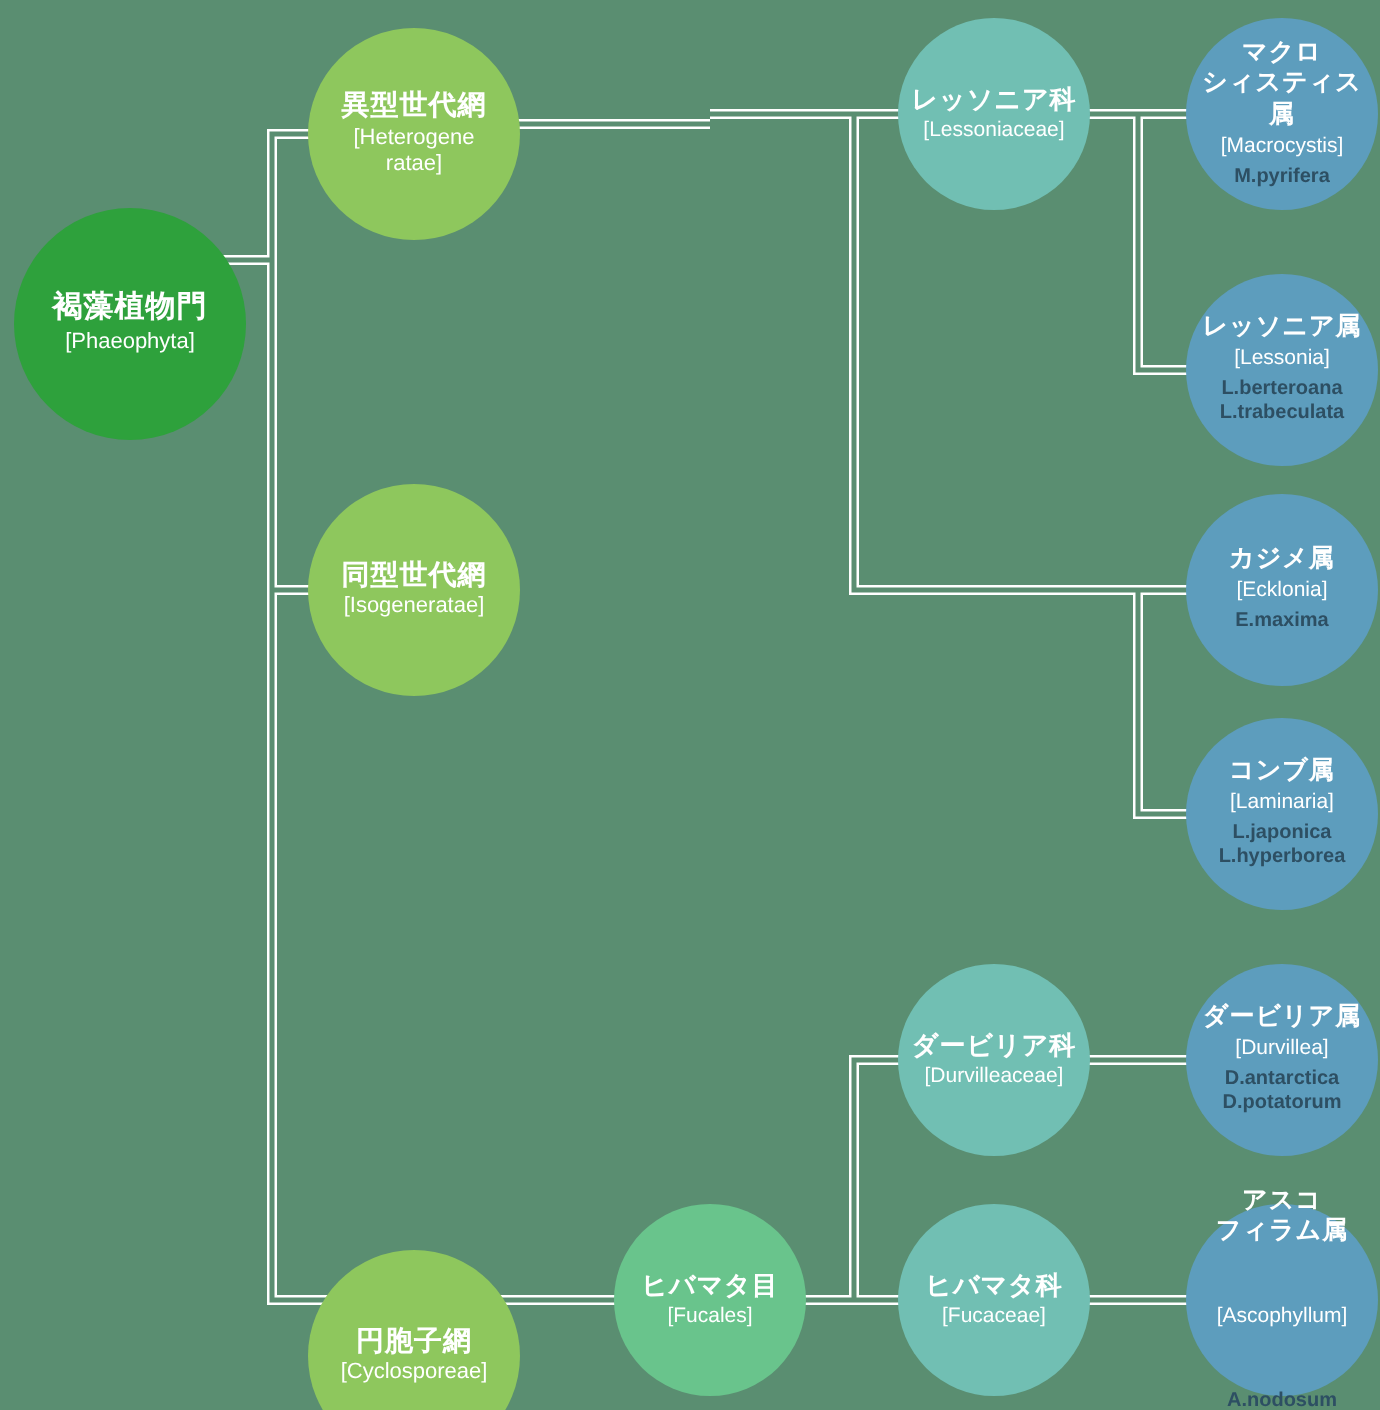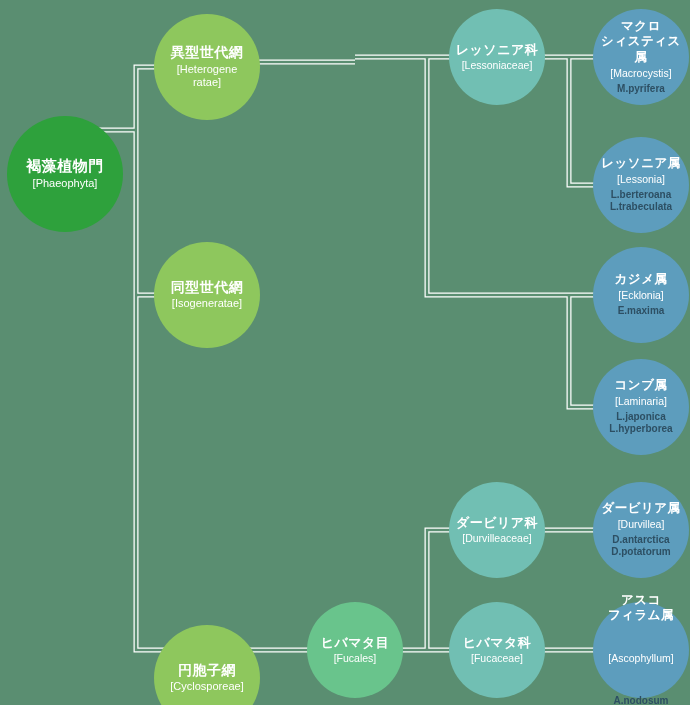--- a/index.html
+++ b/index.html
@@ -25,21 +25,21 @@
   .tier-genus {width:96px;height:96px;background:#5d9dbd;}
 
   .tier-phylum .jp{font-size:15px}   .tier-phylum .latin{font-size:11px}
   .tier-class  .jp{font-size:14px}   .tier-class  .latin{font-size:11px}
   .tier-order  .jp{font-size:13px}   .tier-order  .latin{font-size:10.5px}
   .tier-family .jp{font-size:13px}   .tier-family .latin{font-size:10.5px}
   .tier-genus  .jp{font-size:12.5px} .tier-genus  .latin{font-size:10.5px}
   .species{font-size:10px}
 
   
-  .p0 {left:7px;  top:116px;}
+  .p0 {left:7px;  top:104px;}
   .p1 {left:154px;top:14px;}
   .p2 {left:154px;top:242px;}
   .p3 {left:154px;top:625px;}
   .p4 {left:307px;top:9px;}
   .p5 {left:307px;top:602px;}
   .p6 {left:449px;top:9px;}
   .p7 {left:449px;top:247px;}
   .p8 {left:449px;top:482px;}
   .p9 {left:449px;top:602px;}
   .p10{left:593px;top:9px;}

